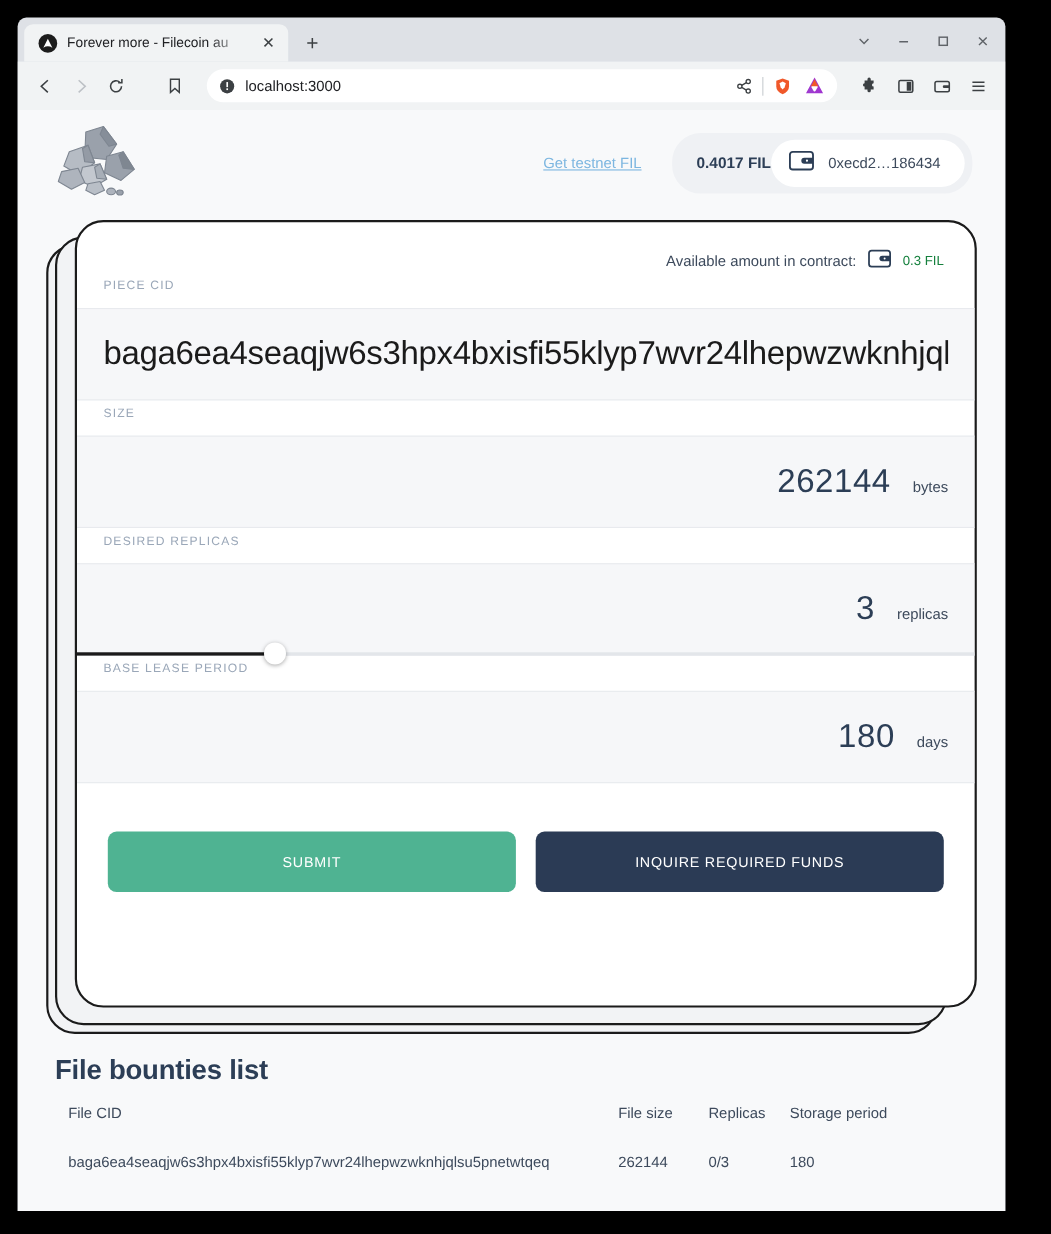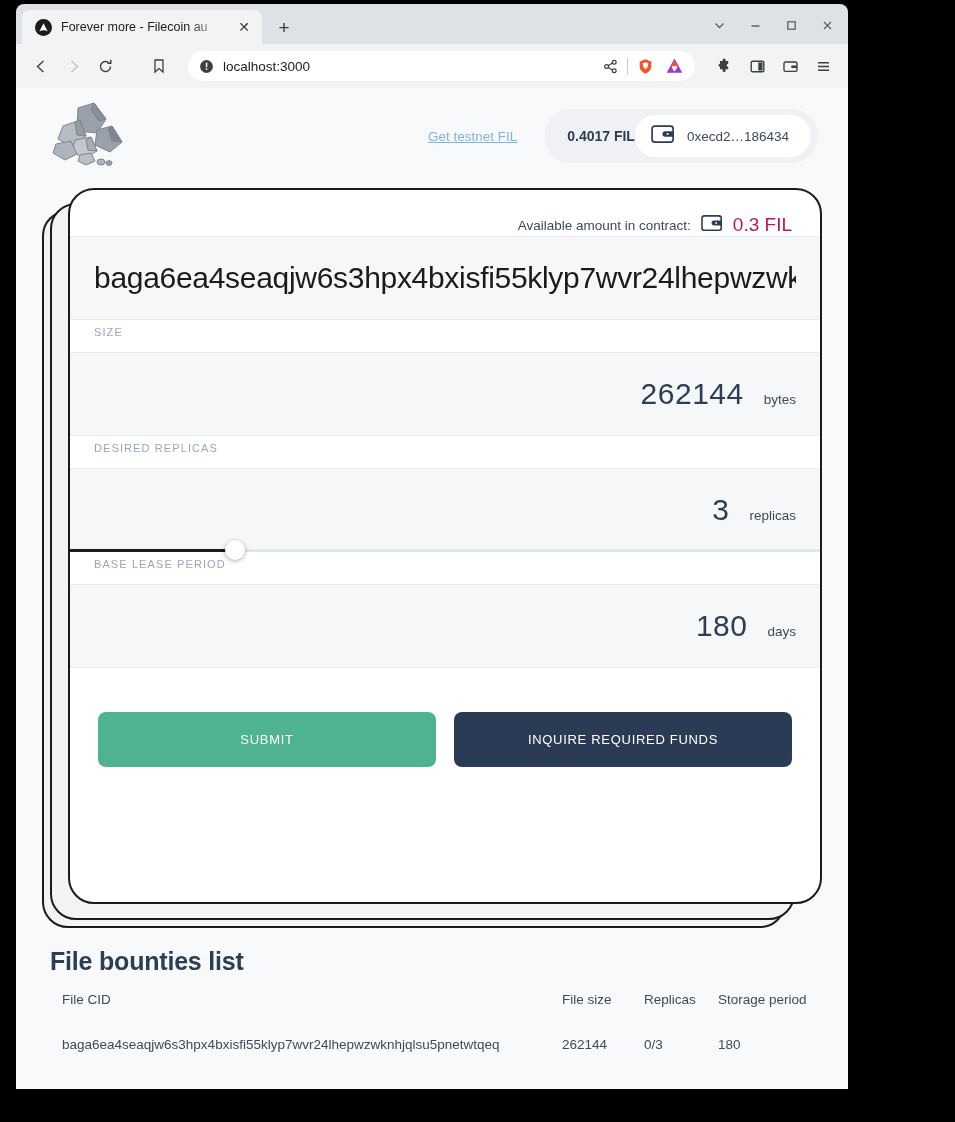--- a/index.html
+++ b/index.html
@@ -7,22 +7,22 @@
   body {
     width: 955px; height: 1122px;
     background: #000;
     font-family: "Liberation Sans", sans-serif;
     overflow: hidden;
   }
 
   
   .browser {
     position: absolute;
-    left: 16px; top: 4px;
-    width: 832px; height: 1085px;
+    left: 16px; top: 16px;
+    width: 898px; height: 1085px;
     background: #dee1e6;
     border-radius: 8px 8px 0 0;
     overflow: hidden;
     display: flex; flex-direction: column;
   }
 
   
   .tabstrip {
     height: 40px;
     display: flex; align-items: flex-end;
@@ -171,21 +171,21 @@
     display: flex; flex-direction: column;
   }
 
   .contract-row {
     display: flex; align-items: center; justify-content: flex-end;
     gap: 10px;
     padding: 24px 28px 0 0;
     height: 46px;
   }
   .contract-label { font-size: 13.5px; color: #3d4a5c; }
-  .contract-val { font-size: 19px; color: #be185d; }
+  .contract-val { font-size: 12px; color: #15803d; }
 
   .field-label {
     font-size: 11px; letter-spacing: 1.1px;
     color: #9aa7b8;
     padding: 6px 0 0 24px;
     height: 32px;
     display: flex; align-items: flex-start;
   }
   .field-input {
     background: #f6f7f9;
@@ -446,20 +446,21 @@
           <span>
             <svg width="22" height="18" viewBox="0 0 22 18">
               <rect x="1" y="1.9" width="19.2" height="14.4" rx="2.4" stroke="#2c3e56" stroke-width="1.6" fill="none"></rect>
               <path d="M13 6.5 H20.2 v5 H13 a2.5 2.5 0 0 1 0 -5 z" fill="#2c3e56"></path>
               <circle cx="15.2" cy="9" r="0.9" fill="#fff"></circle>
             </svg>
           </span>
           <span class="contract-val">0.3 FIL</span>
         </div>
 
+        <div class="field-label">PIECE CID</div>
         <div class="field-input">
           <span class="cid-text">baga6ea4seaqjw6s3hpx4bxisfi55klyp7wvr24lhepwzwknhjqlsu5pnetwtqeq</span>
         </div>
 
         <div class="field-label">SIZE</div>
         <div class="field-input">
           <div class="num-row">
             <span class="num-val">262144</span>
             <span class="num-unit">bytes</span>
           </div>

